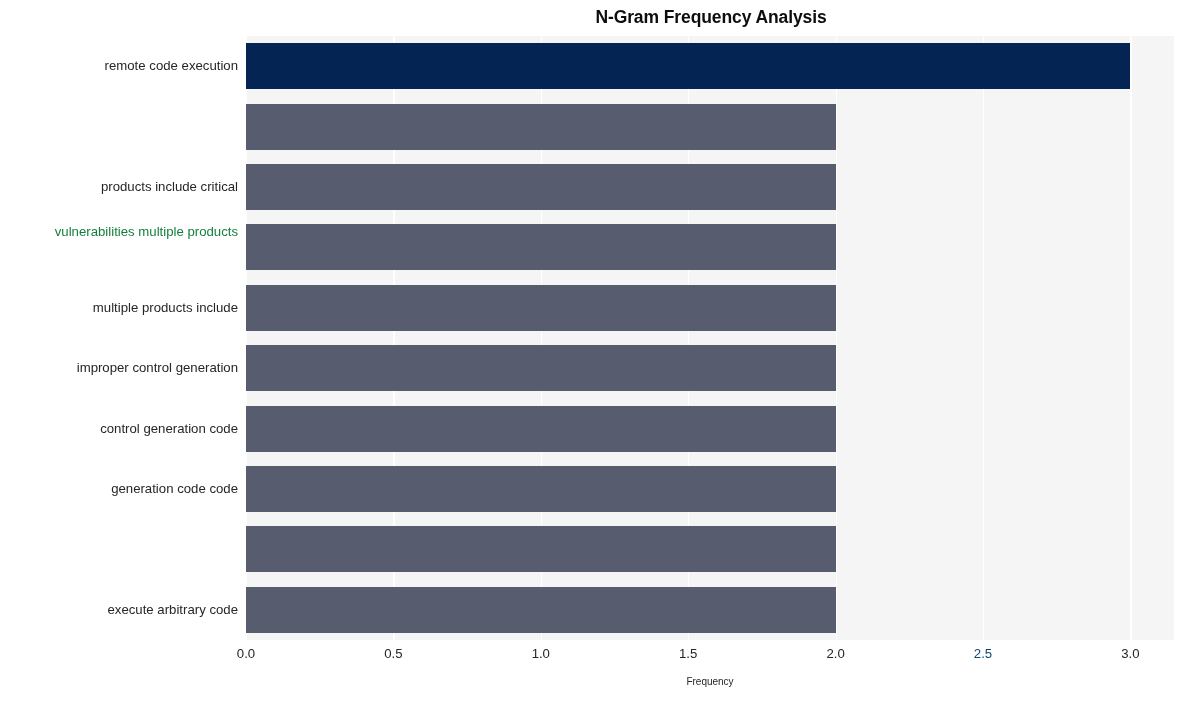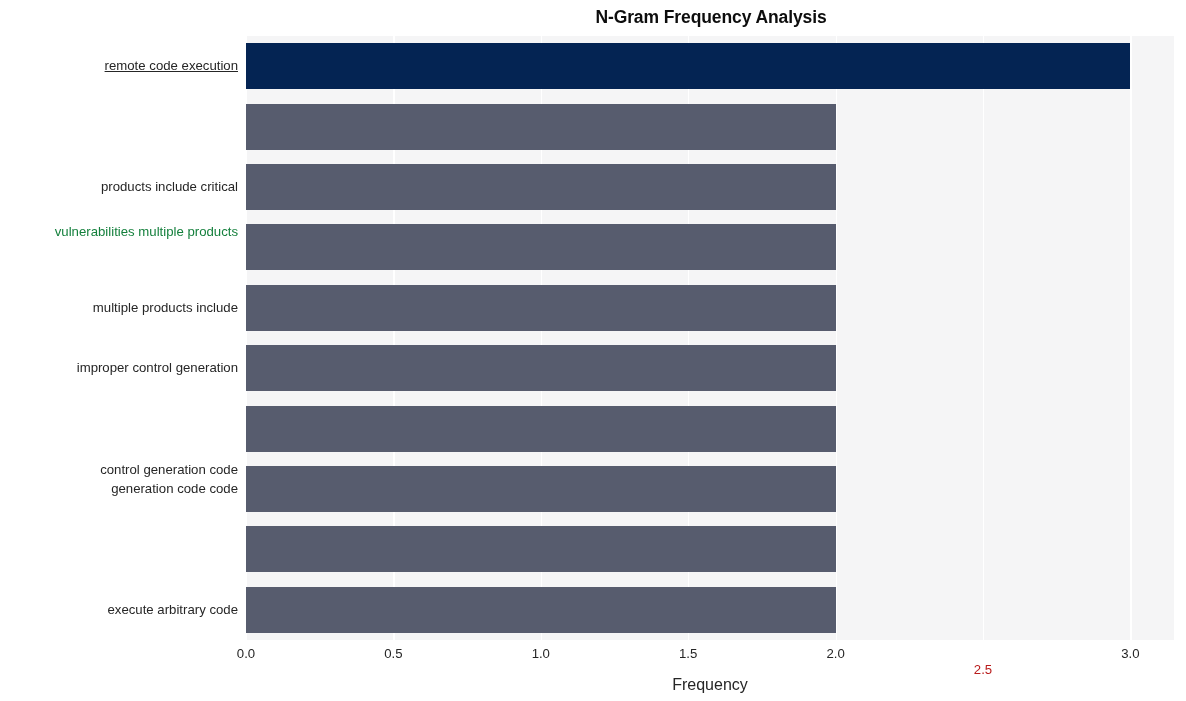--- a/index.html
+++ b/index.html
@@ -96,39 +96,39 @@
     color: #262626;
     transform: translateX(-50%);
     white-space: nowrap;
   }
   #x-axis-title {
     position: absolute;
     top: 36px;
     left: 0;
     width: 928px;
     text-align: center;
-    font-size: 16px;
+    font-size: 10px;
     color: #262626;
     white-space: nowrap;
   }
 </style>
 </head>
 <body style="background: rgb(255, 255, 255);">
 
 <div id="figure">
 
   <div id="chart-title" style="color: rgb(13, 13, 13);">N-Gram Frequency Analysis</div>
 
   <div id="y-axis">
-      <div class="ytick-label" style="top: 22.2px; color: rgb(38, 38, 38); text-decoration: underline;">remote code execution</div>
+      <div class="ytick-label" style="top: 22.2px; color: rgb(38, 38, 38);">remote code execution</div>
       <div class="ytick-label" style="top: 143px; color: rgb(38, 38, 38);">products include critical</div>
       <div class="ytick-label" style="top: 188px; color: #15803d;">vulnerabilities multiple products</div>
       <div class="ytick-label" style="top: 263.8px; color: rgb(38, 38, 38);">multiple products include</div>
       <div class="ytick-label" style="top: 324.2px; color: rgb(38, 38, 38);">improper control generation</div>
-      <div class="ytick-label" style="top: 384.6px; color: rgb(38, 38, 38); margin-top: 41px;">control generation code</div>
+      <div class="ytick-label" style="top: 384.6px; color: rgb(38, 38, 38);">control generation code</div>
       <div class="ytick-label" style="top: 445px; color: rgb(38, 38, 38);">generation code code</div>
       <div class="ytick-label" style="top: 565.8px; color: rgb(38, 38, 38);">execute arbitrary code</div>
     </div>
 
   <div id="plot-area" style="background: rgb(245, 245, 246);">
       <div class="gridline-v" style="left: 0px; background: rgb(255, 255, 255);"></div>
       <div class="gridline-v" style="left: 147.4px; background: rgb(255, 255, 255);"></div>
       <div class="gridline-v" style="left: 294.8px; background: rgb(255, 255, 255);"></div>
       <div class="gridline-v" style="left: 442.2px; background: rgb(255, 255, 255);"></div>
       <div class="gridline-v" style="left: 589.599px; background: rgb(255, 255, 255);"></div>
@@ -146,17 +146,17 @@
       <div class="bar" title="execute arbitrary code: 2" style="top: 550.8px; width: 589.599px; background: rgb(87, 92, 110);"></div>
     </div>
 
   <div id="x-axis">
     <div id="x-axis-title">Frequency</div>
   <div class="xtick-label" style="left: 0px; color: rgb(38, 38, 38);">0.0</div>
       <div class="xtick-label" style="left: 147.4px; color: rgb(38, 38, 38);">0.5</div>
       <div class="xtick-label" style="left: 294.8px; color: rgb(38, 38, 38);">1.0</div>
       <div class="xtick-label" style="left: 442.2px; color: rgb(38, 38, 38);">1.5</div>
       <div class="xtick-label" style="left: 589.599px; color: rgb(38, 38, 38);">2.0</div>
-      <div class="xtick-label" style="left: 736.999px; color: #b91c1c; margin-top: 16px;">2.5</div>
+      <div class="xtick-label" style="left: 736.999px; color: #0c4a6e;">2.5</div>
       <div class="xtick-label" style="left: 884.399px; color: rgb(38, 38, 38);">3.0</div>
     </div>
 
 </div>
 
 </body></html>

